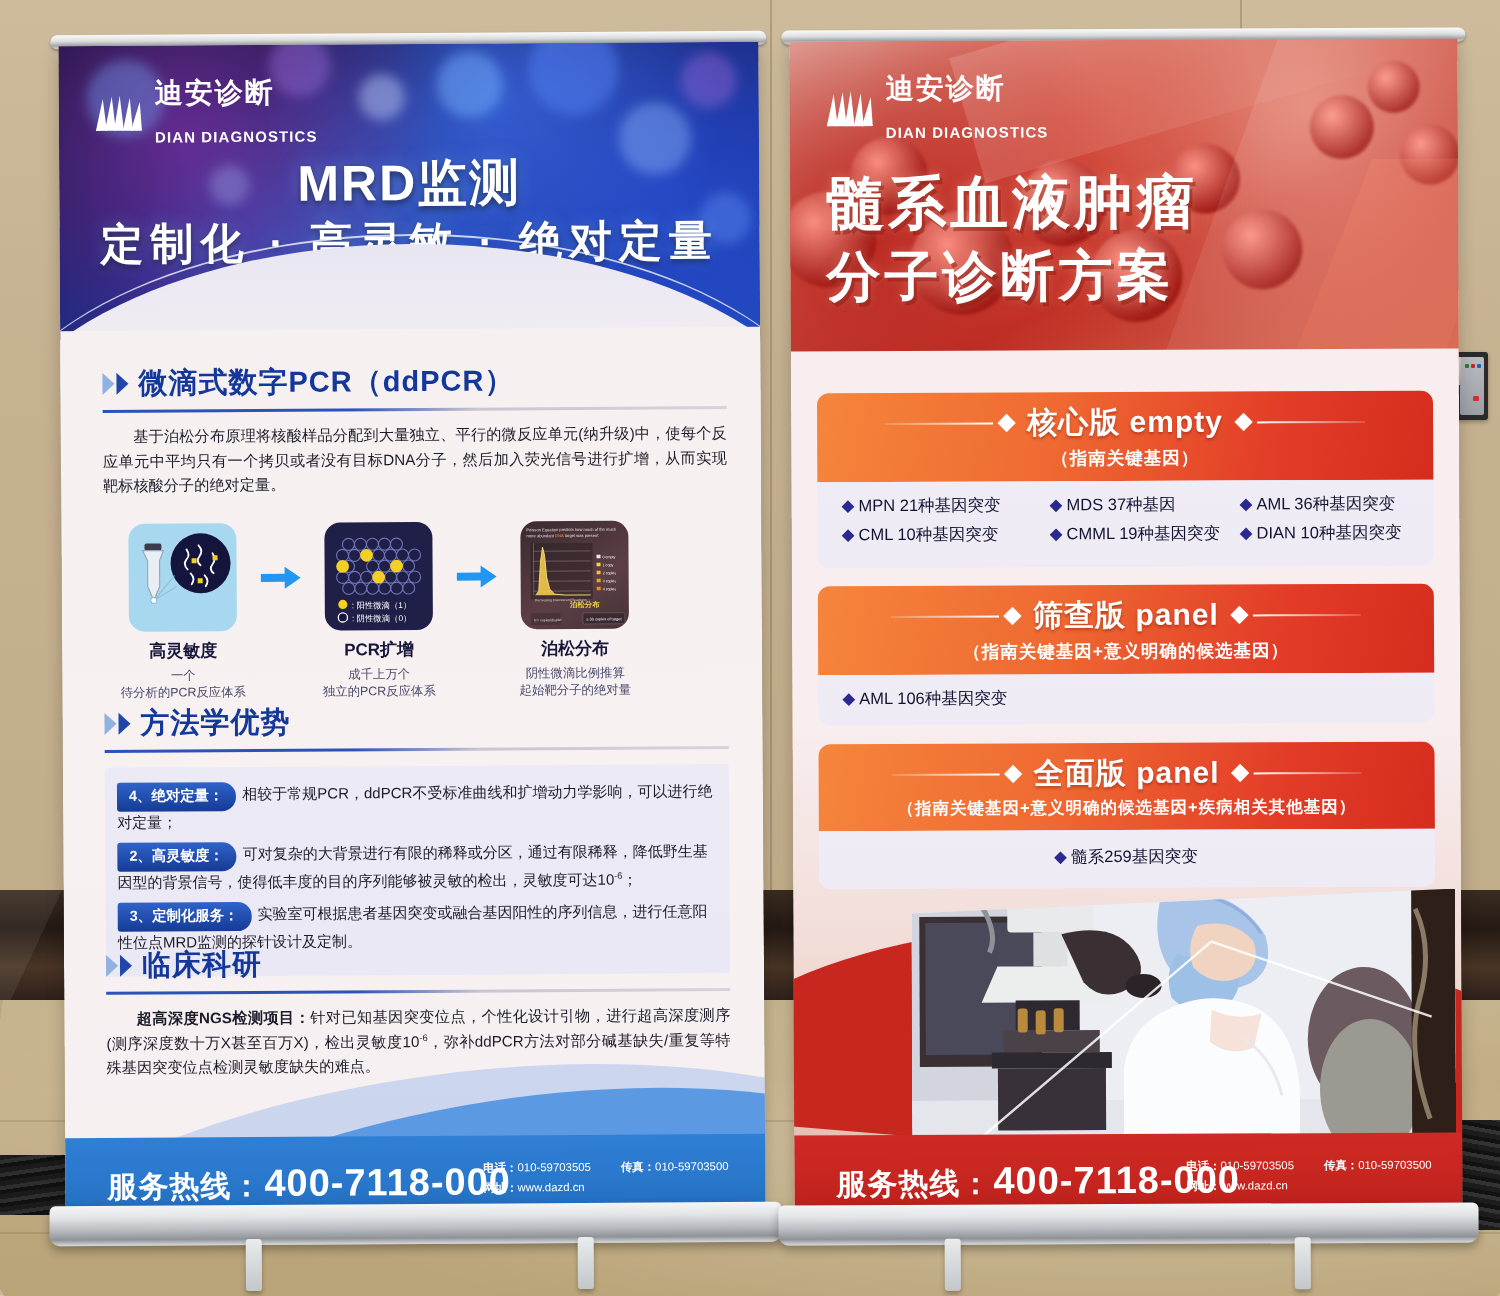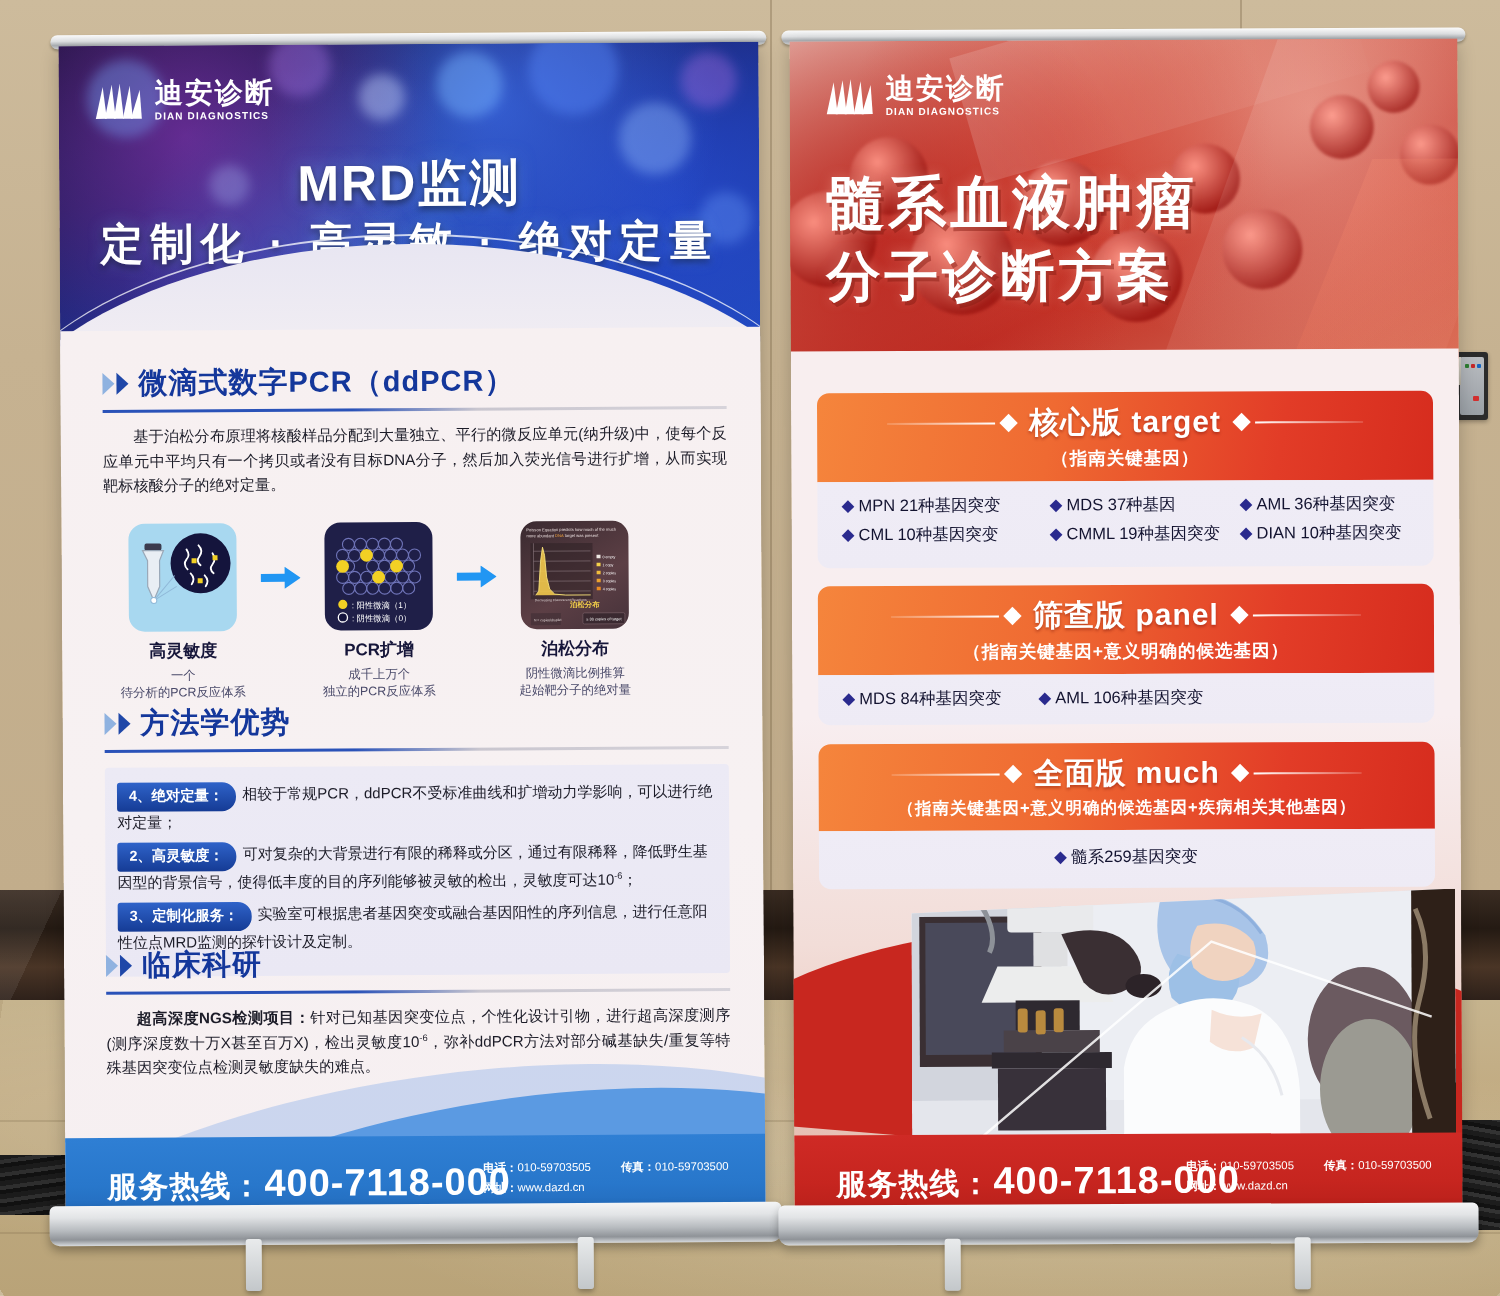--- a/index.html
+++ b/index.html
@@ -152,21 +152,21 @@
   .sub-title {
     position:absolute; left:0; right:0; top:170px; text-align:center;
     color:#fff; font-size:43px; font-weight:bold; letter-spacing:7px;
     text-shadow: 0 3px 7px rgba(0,0,0,.5), 0 0 16px rgba(120,180,255,.45);
   }
 
   
   .logo-wrap { position:absolute; display:flex; align-items:center; gap:10px; }
   .logo-mark { width:52px; height:40px; flex:0 0 auto; }
   .logo-text-cn { color:#fff; font-size:28px; font-weight:bold; letter-spacing:2px; line-height:1; }
-  .logo-text-en { color:#fff; font-size:10px; font-weight:bold; letter-spacing:1.1px; margin-top:3px; }
+  .logo-text-en { color:#fff; font-size:15px; font-weight:bold; letter-spacing:1.1px; margin-top:21px; }
 
   
   .sec { position:absolute; left:42px; right:34px; }
   .sec-head { display:flex; align-items:center; gap:10px; }
   .sec-arrow { display:flex; gap:2px; }
   .tri { width:0;height:0;border-top:11px solid transparent;border-bottom:11px solid transparent; }
   .tri.light { border-left:12px solid #8fb2e0; }
   .tri.dark  { border-left:12px solid #1f47a8; }
   .sec-title { font-size:29px; font-weight:bold; color:#14379b; letter-spacing:1px; }
   .sec-rule {
@@ -627,21 +627,21 @@
         </svg>
       </div>
 
       <div class="panel-card" style="top:352px">
         <div class="panel-head">
           <div class="t1">
             <span class="deco">
                 <i class="line"></i>
                 <i class="dia"></i>
               </span>
-            <span>核心版 target</span>
+            <span>核心版 empty</span>
             <span class="deco">
                 <i class="dia"></i>
                 <i class="line r"></i>
               </span>
           </div>
           <div class="t2">（指南关键基因）</div>
         </div>
         <div class="panel-list">
           <div class="plist-row">
             <span class="pitem" style="width:208px">
@@ -684,40 +684,36 @@
             <span>筛查版 panel</span>
             <span class="deco">
                 <i class="dia"></i>
                 <i class="line r"></i>
               </span>
           </div>
           <div class="t2">（指南关键基因+意义明确的候选基因）</div>
         </div>
         <div class="panel-list">
           <div class="plist-row" style="margin-bottom:0">
-            <span class="pitem" style="width:196px">
-                <i class="pdia"></i>
-                <span>MDS 84种基因突变</span>
-              </span>
             <span class="pitem">
                 <i class="pdia"></i>
                 <span>AML 106种基因突变</span>
               </span>
           </div>
         </div>
       </div>
 
       <div class="panel-card" style="top:703px">
         <div class="panel-head">
           <div class="t1">
             <span class="deco">
                 <i class="line"></i>
                 <i class="dia"></i>
               </span>
-            <span>全面版 much</span>
+            <span>全面版 panel</span>
             <span class="deco">
                 <i class="dia"></i>
                 <i class="line r"></i>
               </span>
           </div>
           <div class="t2" style="font-size:16.5px">（指南关键基因+意义明确的候选基因+疾病相关其他基因）</div>
         </div>
         <div class="panel-list" style="padding:16px 26px 20px">
           <div class="plist-row center" style="margin-bottom:0">
             <span class="pitem">

